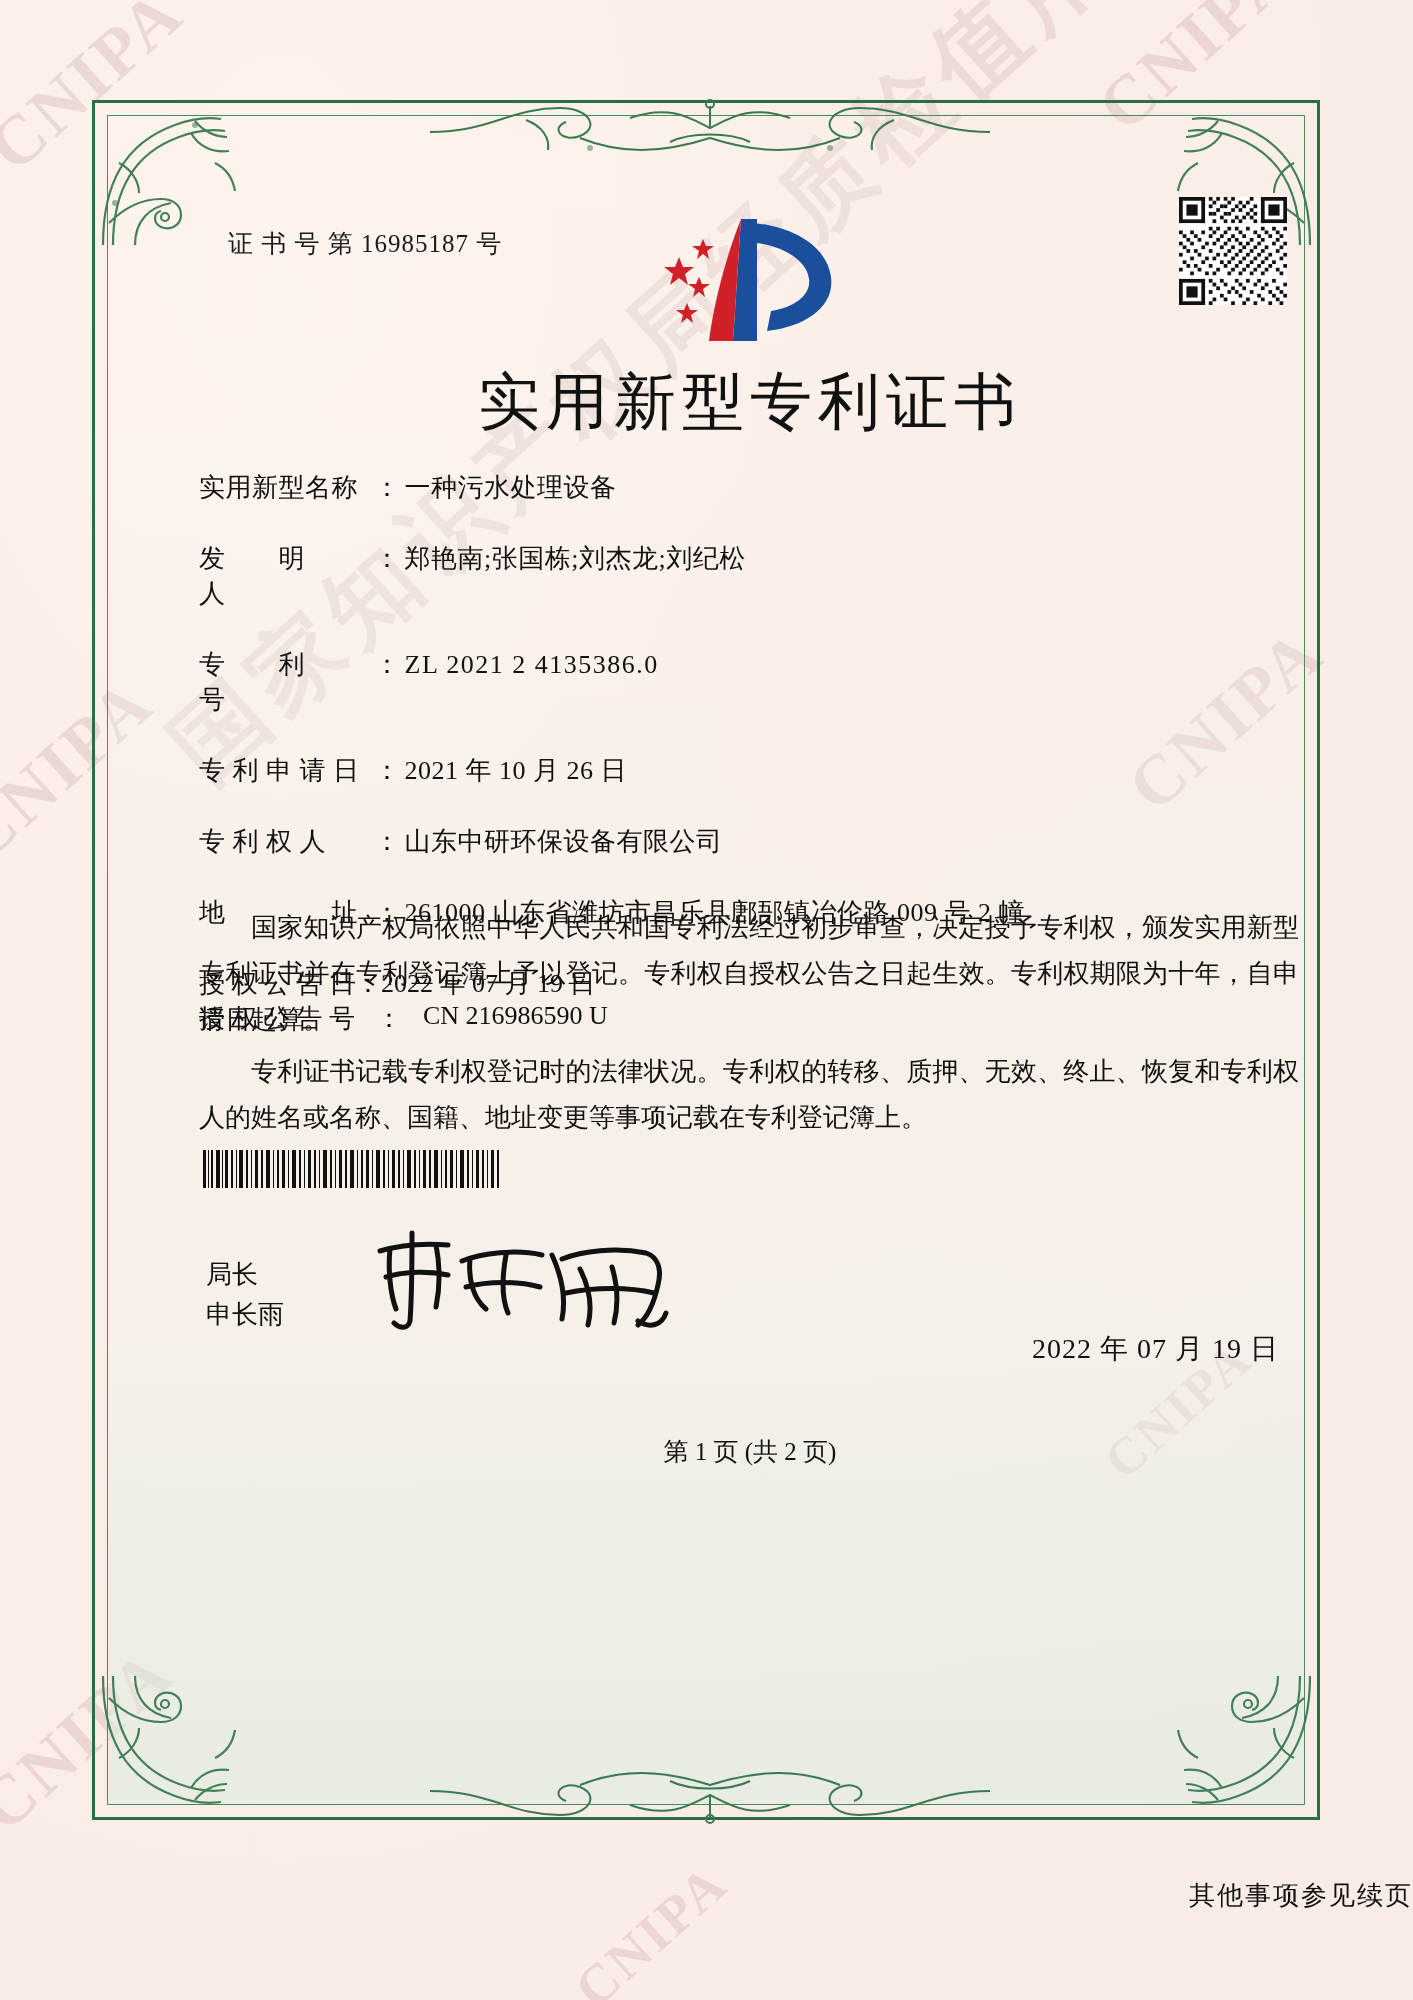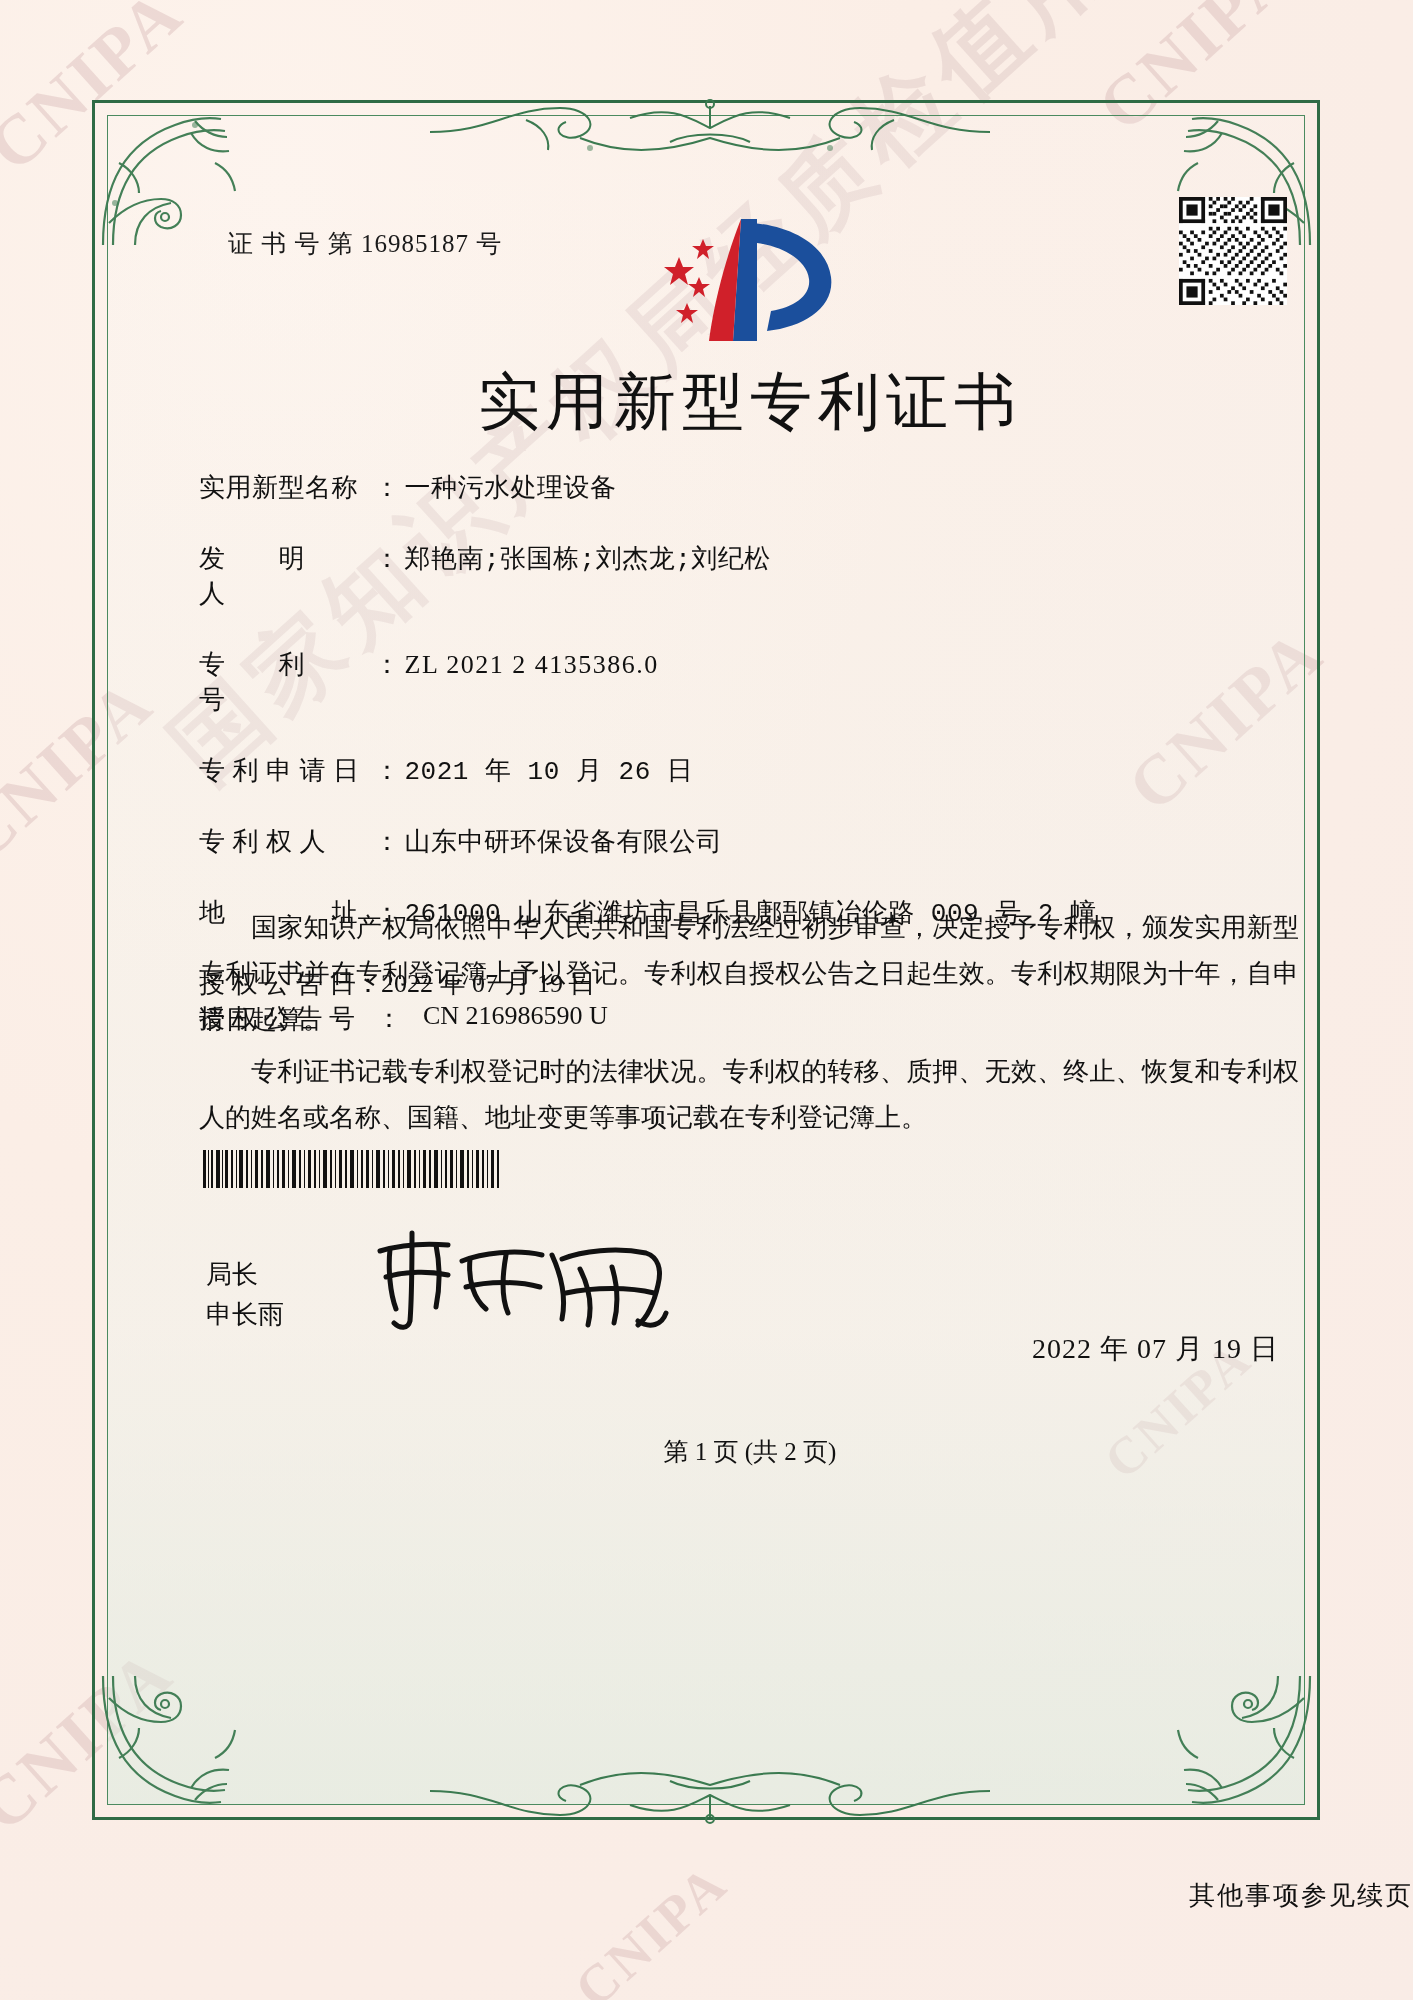--- a/index.html
+++ b/index.html
@@ -174,21 +174,21 @@
     color: #111;
     letter-spacing: 0.5px;
   }
   .f-label {
     width: 175px;
     flex: 0 0 175px;
     display: flex;
     justify-content: space-between;
   }
   .f-colon { margin-right: 4px; }
-  .f-value { flex: 1; font-family: Liberation Mono, monospace; }
+  .f-value { flex: 1; }
   .f-value.mono { font-family: "Liberation Serif", serif; letter-spacing: 1.5px; }
 
   .row-two {
     display: flex;
     align-items: baseline;
     font-size: 26px;
     color: #111;
     margin-bottom: 30px;
     flex-direction: column;
   }

